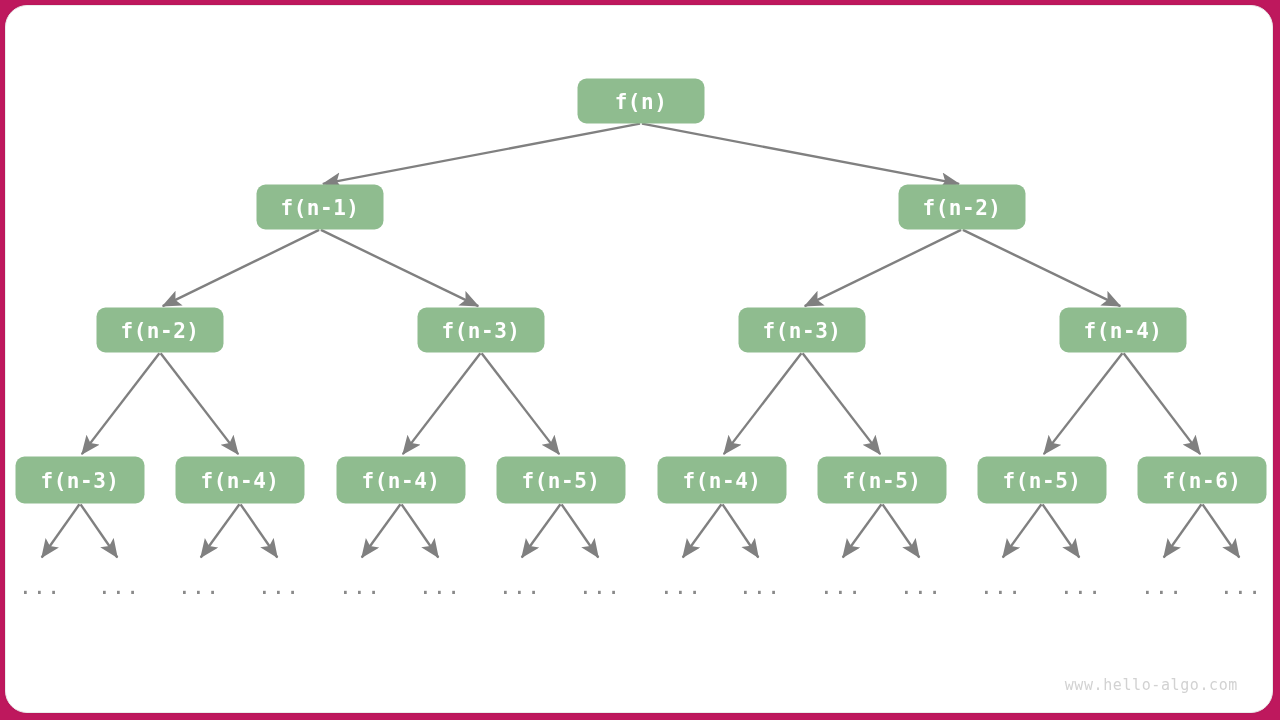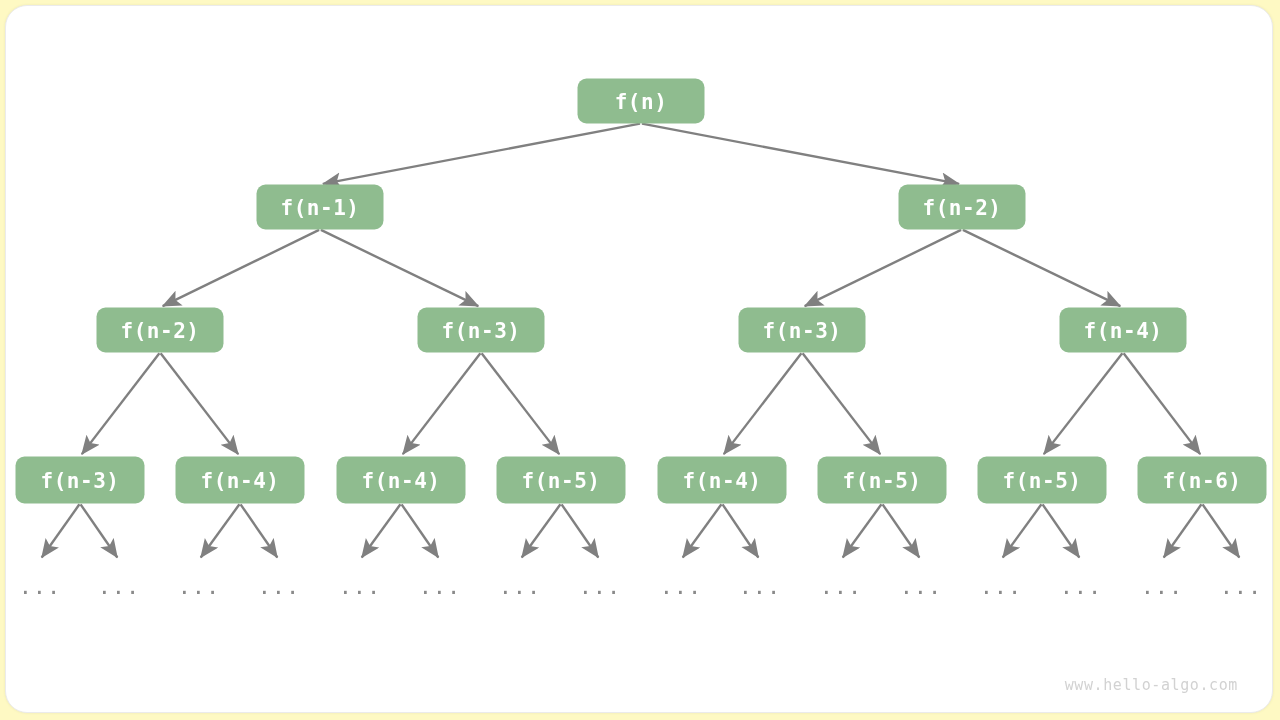--- a/index.html
+++ b/index.html
@@ -5,21 +5,21 @@
   html, body {
     margin: 0;
     padding: 0;
     background: #ffffff;
     font-family: "DejaVu Sans Mono", monospace;
   }
   #canvas {
     position: relative;
     width: 1280px;
     height: 720px;
-    background: #fef9c3;
+    background: #be185d;
     overflow: hidden;
   }
   .frame {
     position: absolute;
     left: 5px;
     top: 5px;
     width: 1268px;
     height: 708px;
     border: 1px solid #ebebeb;
     border-radius: 22px;

